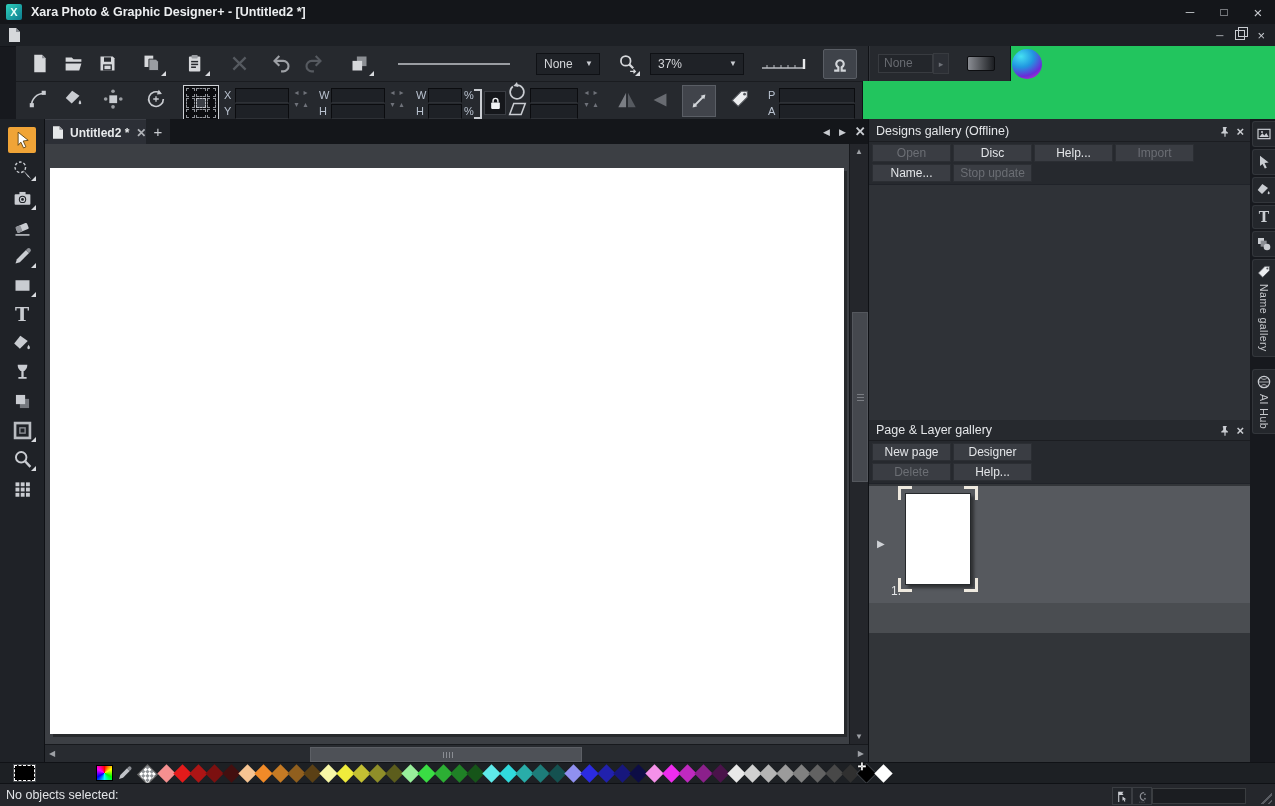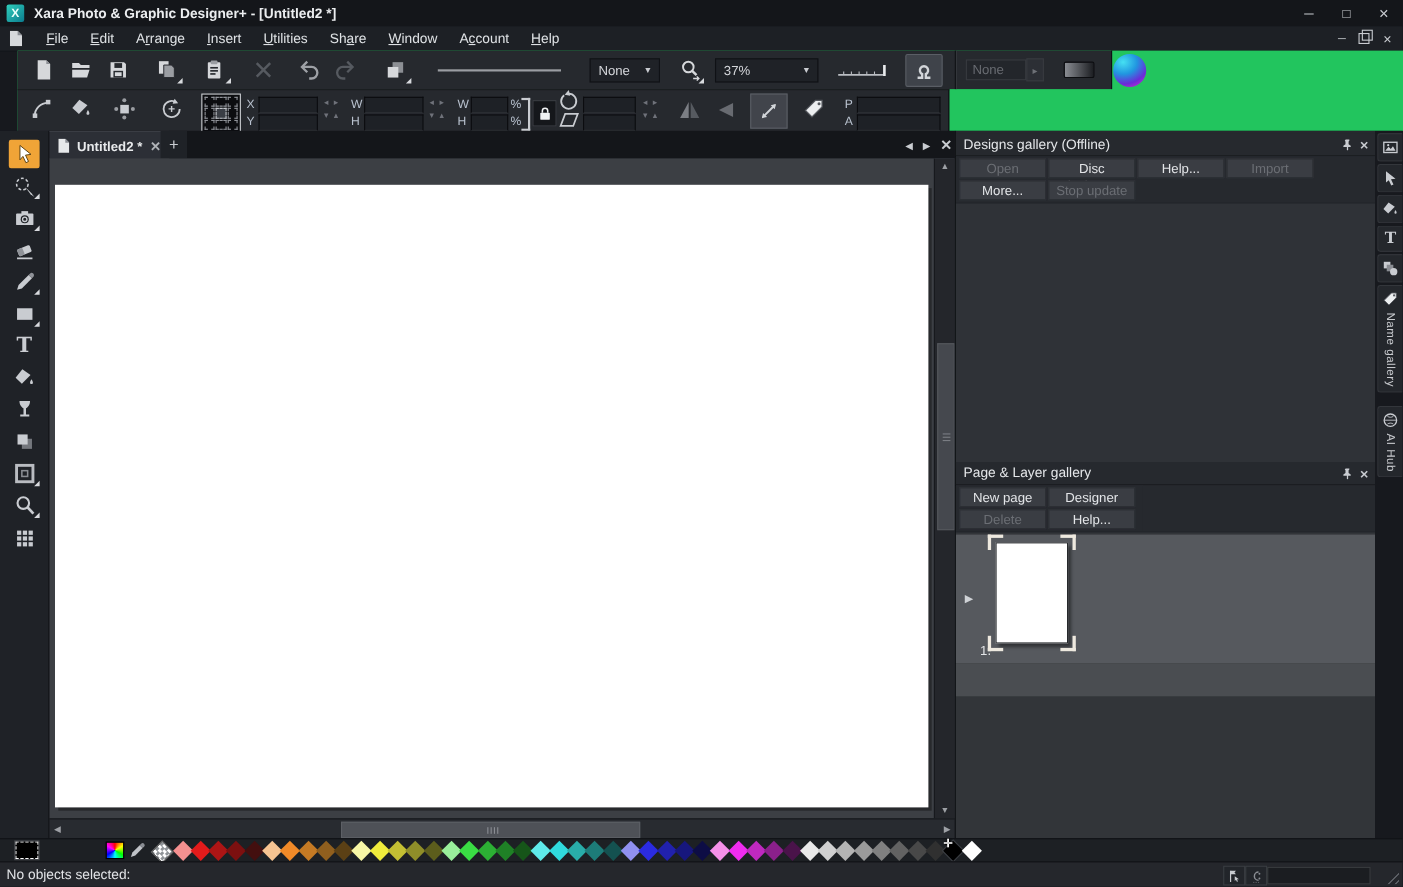--- a/index.html
+++ b/index.html
@@ -147,31 +147,20 @@
       <span class="wc">□</span>
       <span class="wc close">×</span>
     </div>
   </div>
 
   <div class="menubar">
     <svg class="docico" viewBox="0 0 11 14">
         <path d="M0 0h7l4 4v10H0z" fill="#d6d8db"></path>
         <path d="M7 0l4 4H7z" fill="#8a8d93"></path>
       </svg>
-    <div class="menus" id="menu-items">
-        <span class="mitem"><u>F</u>ile</span>
-        <span class="mitem"><u>E</u>dit</span>
-        <span class="mitem">A<u>r</u>range</span>
-        <span class="mitem"><u>I</u>nsert</span>
-        <span class="mitem"><u>U</u>tilities</span>
-        <span class="mitem">Sh<u>a</u>re</span>
-        <span class="mitem"><u>W</u>indow</span>
-        <span class="mitem">A<u>c</u>count</span>
-        <span class="mitem"><u>H</u>elp</span>
-      </div>
     <div class="mdic">
       <span class="mmin">─</span>
       <span class="restore"></span>
       <span class="mclose">×</span>
     </div>
   </div>
 
   <div class="tbzone">
     <div class="tb1">
       <span id="tb1-buttons" style="display:flex;align-items:center">
@@ -544,21 +533,21 @@
                 <path d="M4 1h4v1.2l-.8.8v3l2.3 1.6V9H6.7v3.4L6 13l-.7-.6V9H1.5V7.6L3.8 6V3L3 2.2z" fill="#c9ccd1"></path>
               </svg>
             <span class="gx">×</span>
           </span>
         </div>
         <div class="gbtns" id="dg-buttons">
             <div class="gbtn dis">Open</div>
             <div class="gbtn">Disc designs...</div>
             <div class="gbtn">Help...</div>
             <div class="gbtn dis">Import</div>
-            <div class="gbtn">More...</div>
+            <div class="gbtn">Name...</div>
             <div class="gbtn dis">Stop update</div>
           </div>
         <div class="dgcontent"></div>
       </div>
 
       <div class="gsec" style="top:301px">
         <div class="ghead">
           <span class="gtitle">Page &amp; Layer gallery</span>
           <span class="gicons">
             <svg width="10" height="11" viewBox="0 0 12 13">

